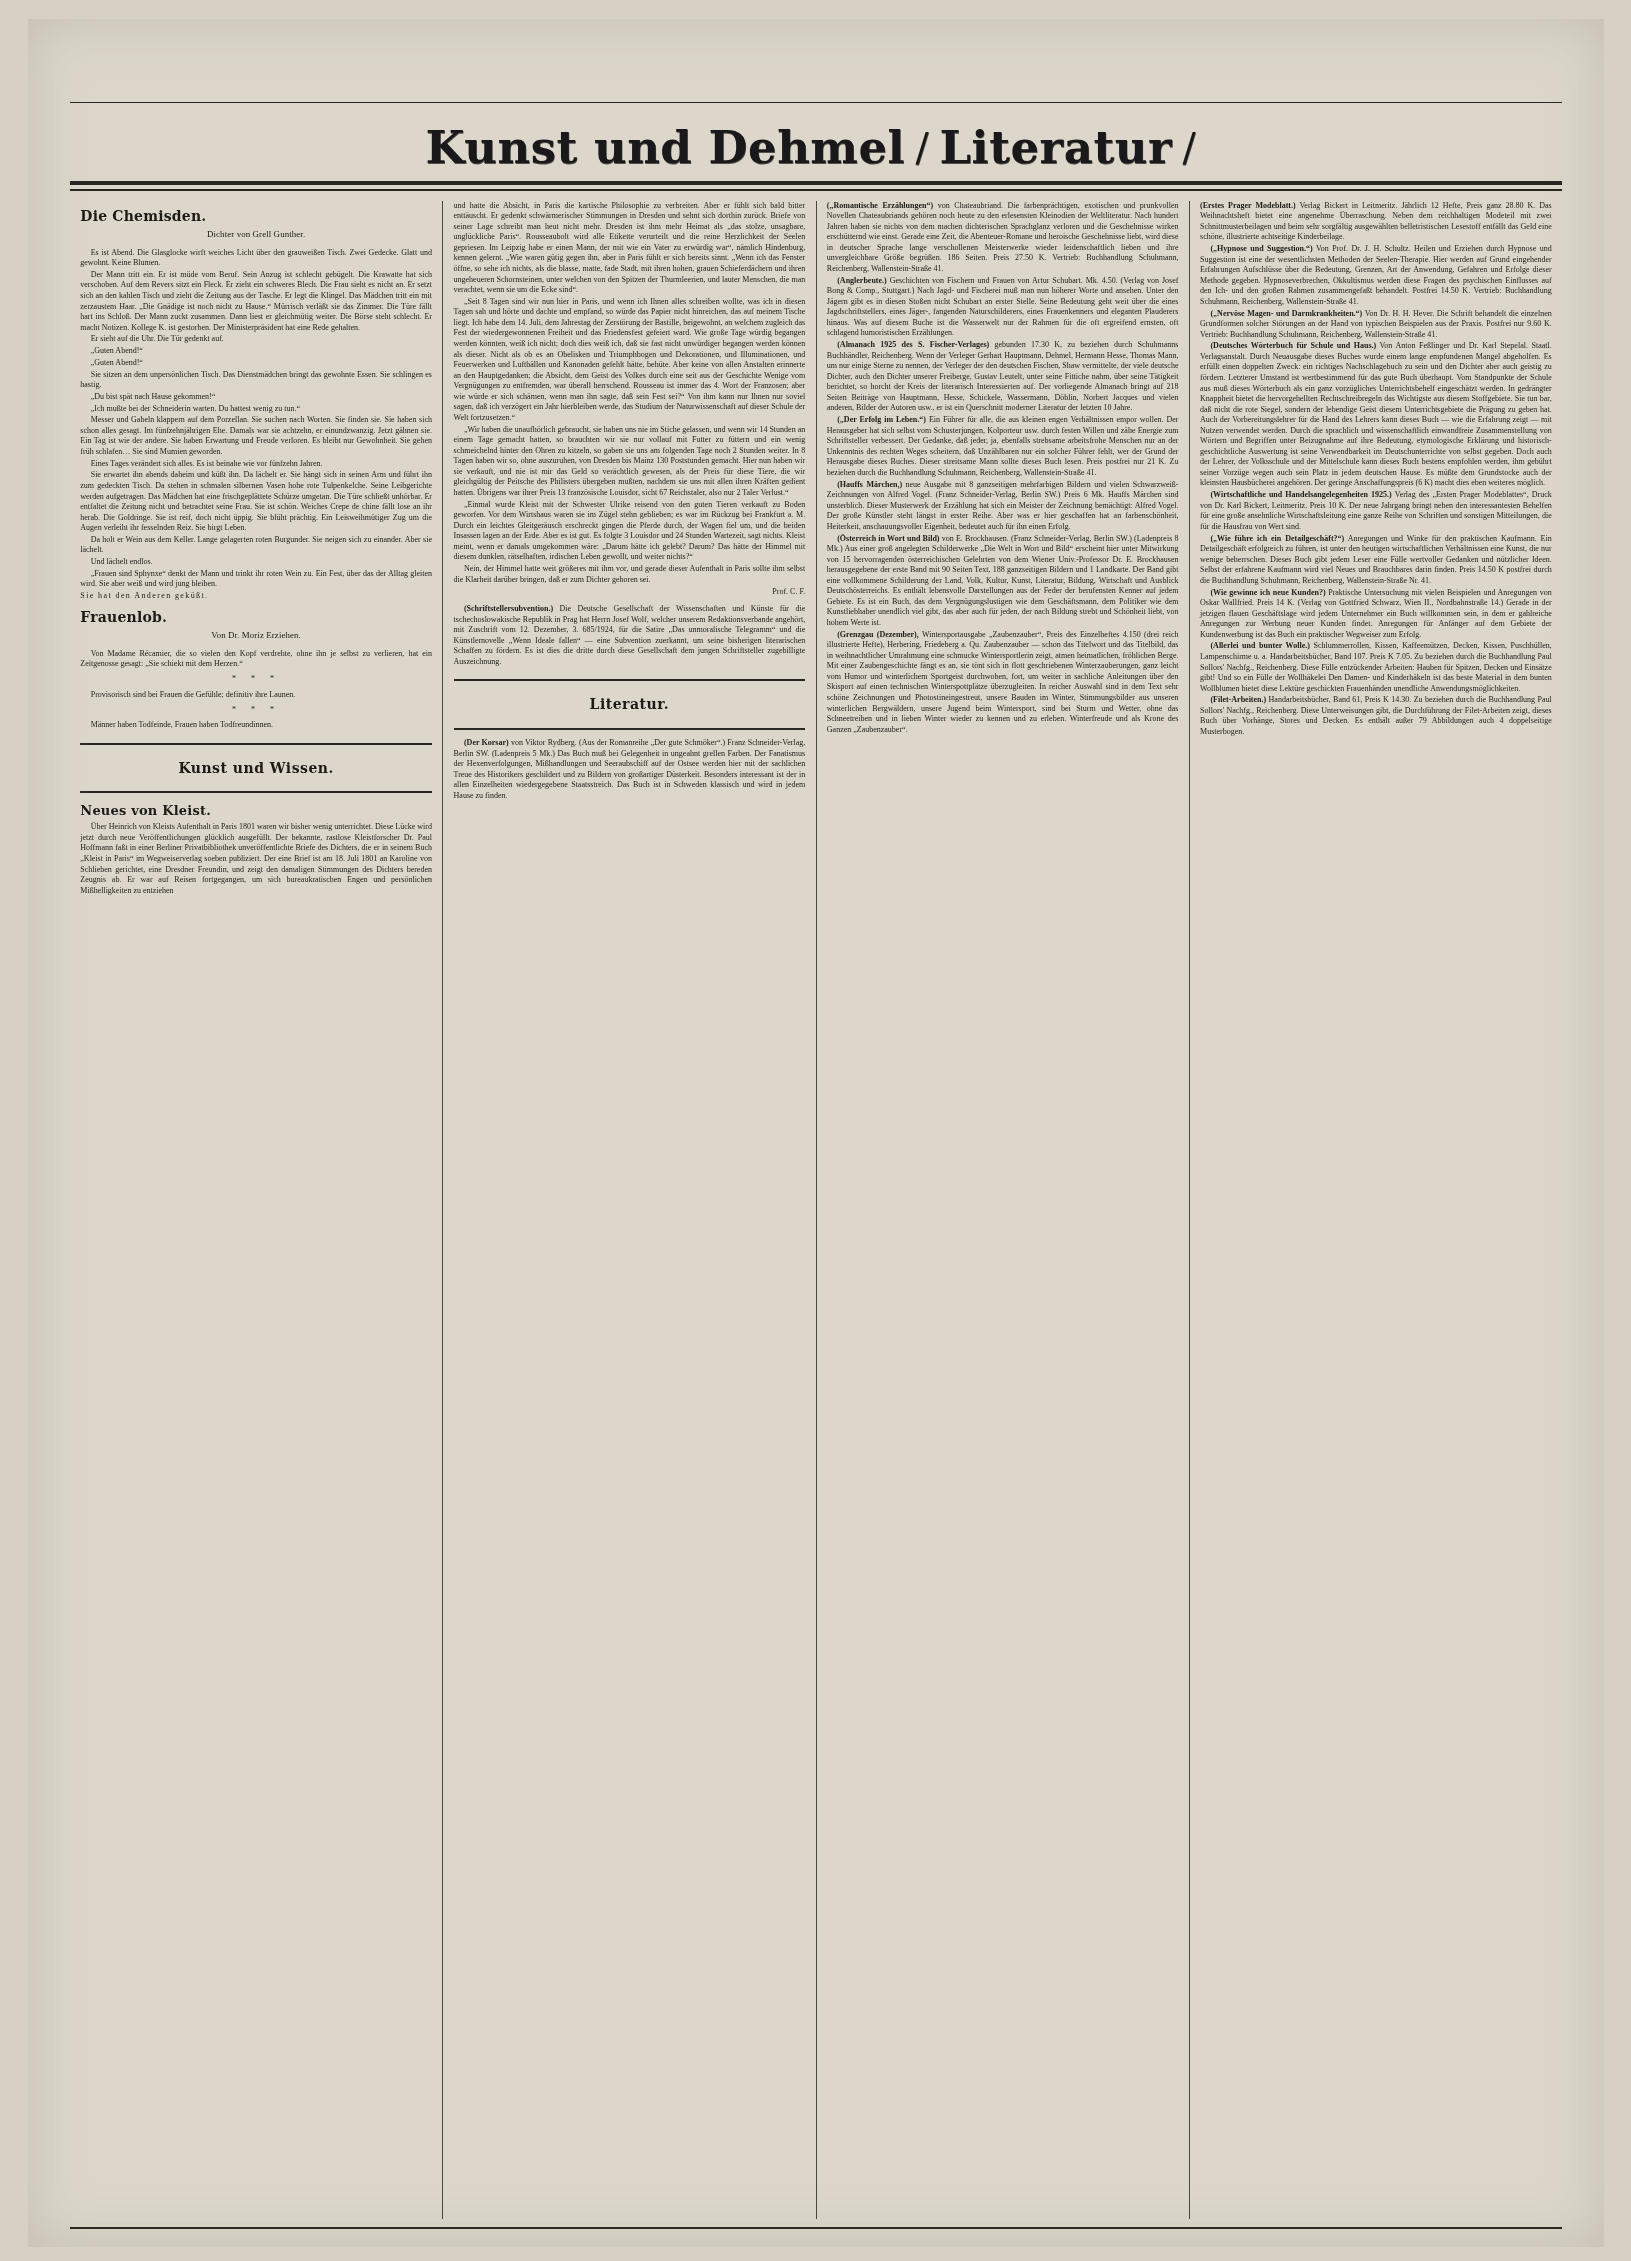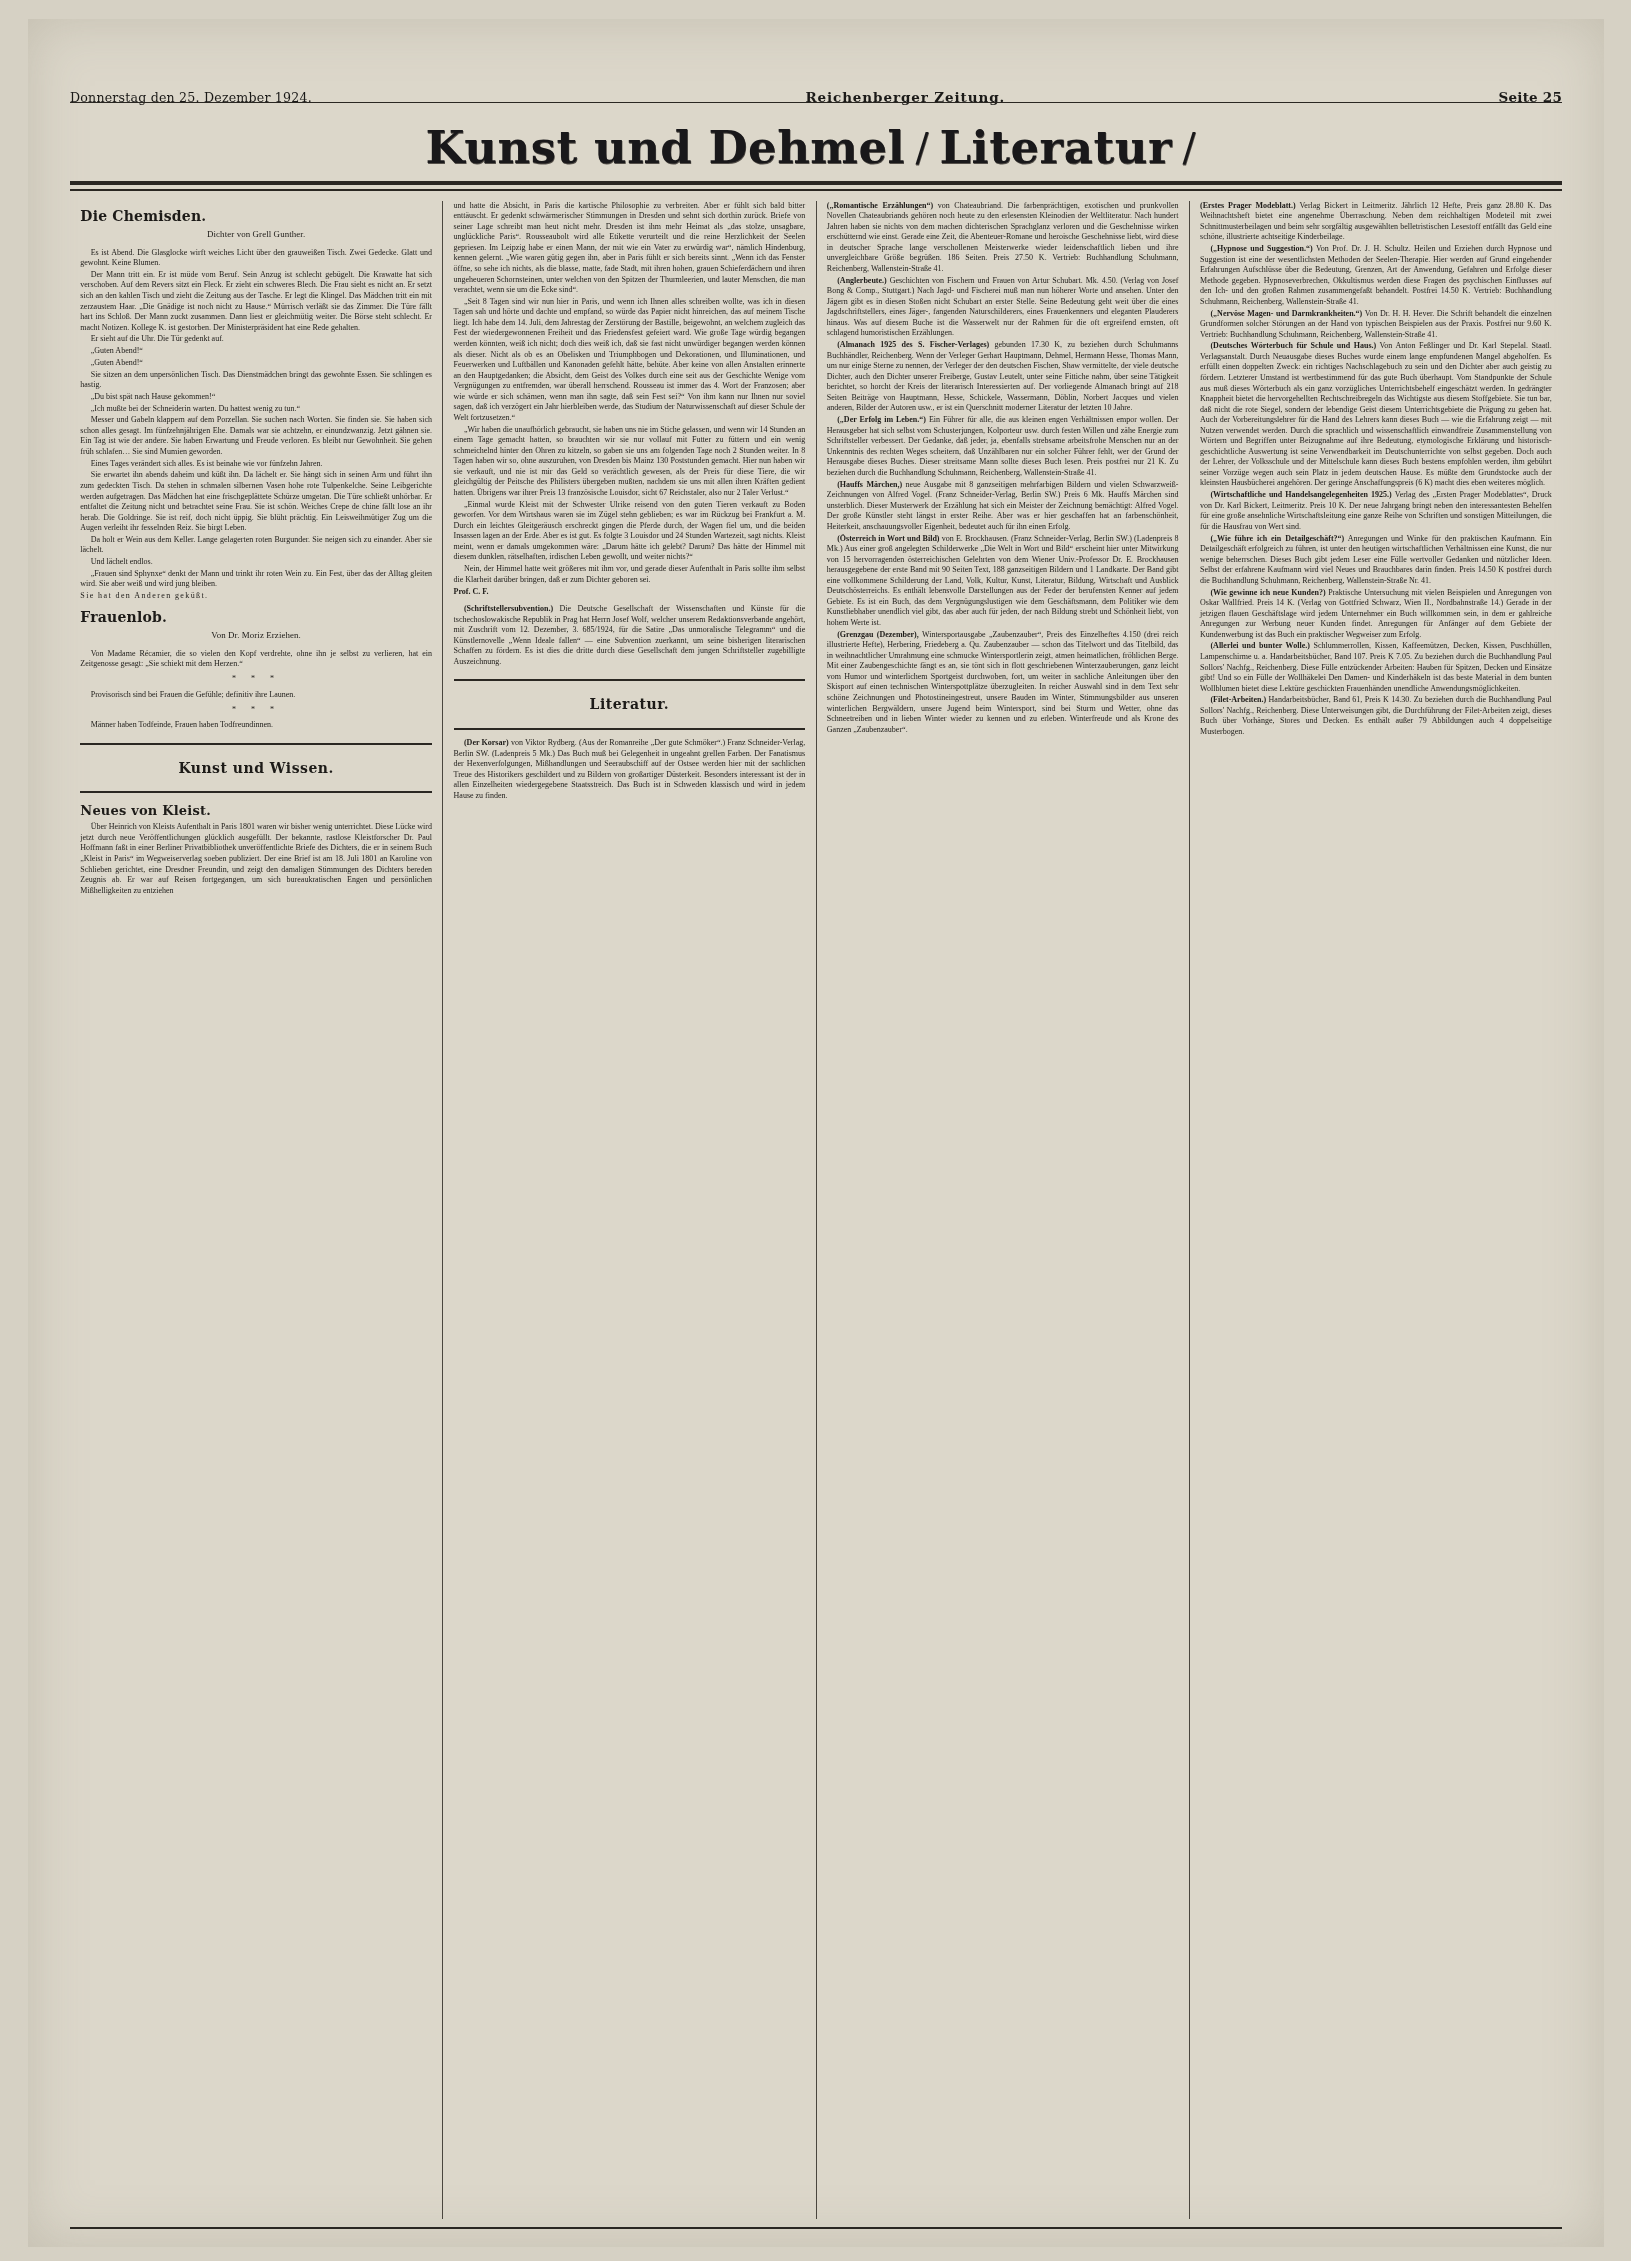--- a/index.html
+++ b/index.html
@@ -140,21 +140,22 @@
   }
   p.noind { text-indent: 0; }
   .stars {
     text-align: center;
     letter-spacing: 6.5px;
     margin: 4.7px 0;
   }
   .sp { letter-spacing: 1.4px; }
   b { font-weight: bold; }
   .sig {
-    font-weight: bold;
+    text-align: right;
+    font-weight: normal;
     margin-top: 1.9px;
   }
   .pagenum-rule {
     position: absolute;
     left: 42px; right: 42px;
     top: 83px; height: 1.4px;
     background: #2a2722;
   }
   .bottom-rule {
     position: absolute;
@@ -162,25 +163,20 @@
     bottom: 17.7px; height: 1.9px;
     background: #2a2722;
   }
 </style>
 </head>
 <body>
 
 <div class="page">
   <div class="paper">
 
-    <div class="topline">
-      <span class="left">Donnerstag den 25. Dezember 1924.</span>
-      <span class="center">Reichenberger Zeitung.</span>
-      <span class="right">Seite 25</span>
-    </div>
 
     <div class="pagenum-rule"></div>
 
     <div class="masthead">
       <span>Kunst und Dehmel</span>
       <span class="slash">/</span>
       <span>Literatur</span>
       <span class="slash">/</span>
     </div>
     <div class="mast-rule-a"></div>

